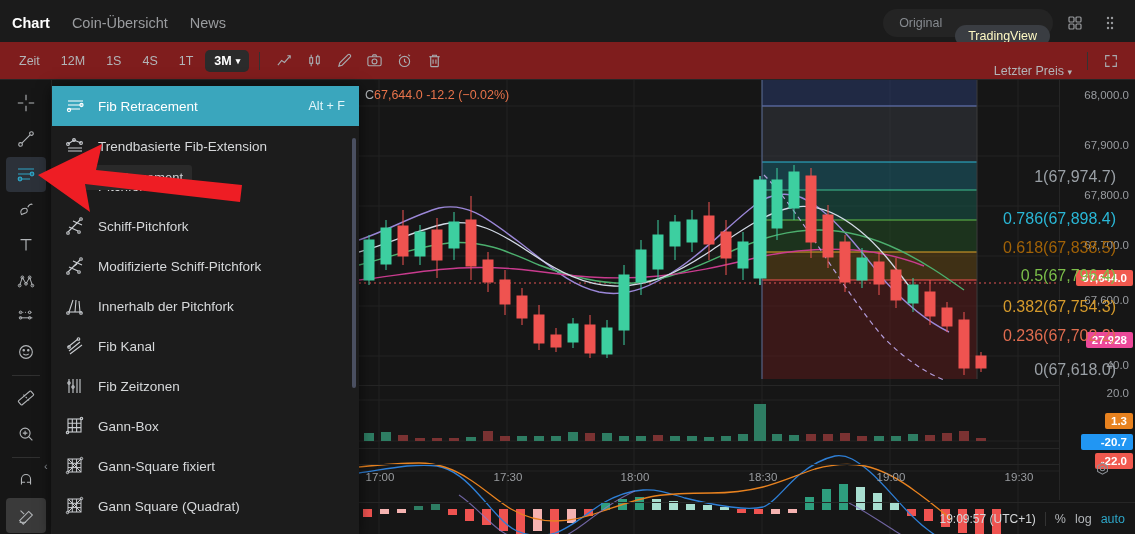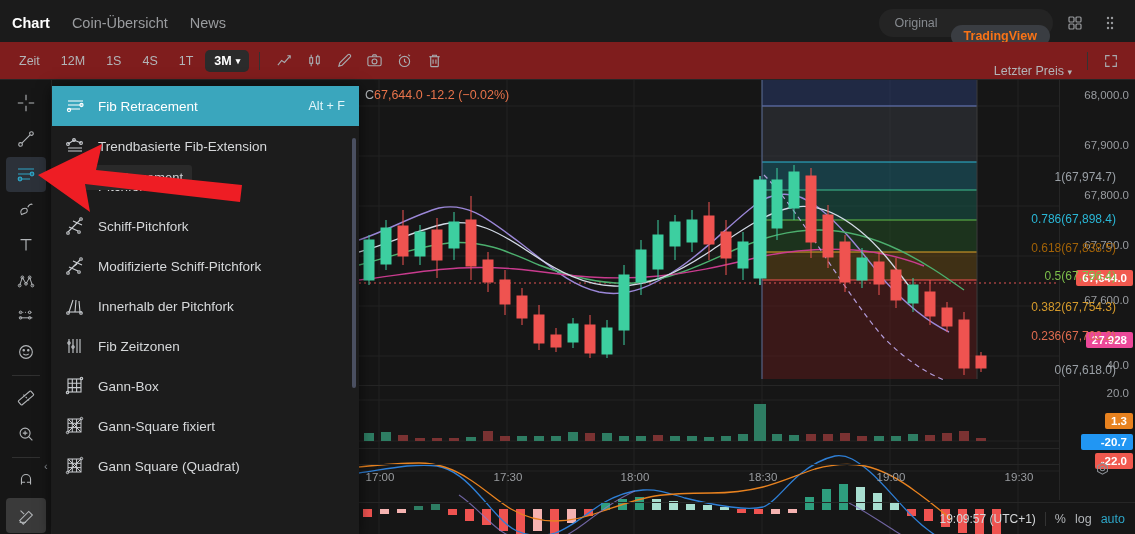--- a/index.html
+++ b/index.html
@@ -27,21 +27,21 @@
     content: ""; position: absolute; bottom: 0; left: 0; right: 0; height: 2px; background: #ffffff;
   }
   .nav-right { margin-left: auto; display: flex; align-items: center; gap: 9px; padding-right: 12px; }
   .seg {
     display: flex; align-items: center; background: #242424; border-radius: 16px; padding: 3px; height: 28px;
   }
   .seg-btn {
     font-size: 12.5px; color: #868a8f; padding: 0 13px; height: 22px; line-height: 22px;
     border-radius: 13px; cursor: pointer; white-space: nowrap;
   }
-  .seg-btn.active { background: #3a3d42; color: #f97316; font-weight: bold; margin-top: 26px; }
+  .seg-btn.active { background: #3a3d42; color: #fef9c3; font-weight: normal; margin-top: 26px; }
   .icon-btn {
     width: 26px; height: 26px; display: flex; align-items: center; justify-content: center;
     cursor: pointer; color: #9a9c9f;
   }
 
   
   .toolbar {
     position: absolute; top: 42px; left: 0; width: 1135px; height: 38px;
     background: #7f1d1d; border-bottom: 1px solid #262626;
     display: flex; align-items: center;
@@ -131,21 +131,21 @@
   .status-item { font-size: 12.5px; color: #b2b5b8; cursor: pointer; }
   .status-item.accent { color: #2ea6c7; }
 
   .ohlc {
     position: absolute; left: 6px; top: 8px; font-size: 12.5px; z-index: 8; white-space: nowrap;
   }
   .ohlc .c-lbl { color: #b2b5b8; }
   .ohlc .c-val { color: #e8734a; }
 
   .fib-label {
-    position: absolute; font-size: 12px; z-index: 9; white-space: nowrap;
+    position: absolute; font-size: 16px; z-index: 9; white-space: nowrap;
     transform: translate(-100%, -50%);
   }
   .pane-sep { position: absolute; left: 0; width: 700px; height: 1px; background: #262626; }
   .gear-ico {
     position: absolute; right: 24px; bottom: 52px; color: #8c9096; cursor: pointer;
   }
   .collapse-chev {
     position: absolute; left: 44px; font-size: 11px; color: #7d8187; cursor: pointer; z-index: 35;
   }
 </style>
@@ -417,20 +417,30 @@
         <svg width="22" height="22" viewBox="0 0 22 22" fill="none" stroke="currentColor" stroke-width="1.1">
           <path d="M5 17 L9 5 M11 17 L12 5 M16 17 L15 6"></path>
             <path d="M4 17 H18"></path>
           <circle cx="4" cy="18" r="1.3"></circle>
             <circle cx="17" cy="18" r="1.3"></circle>
         </svg>
       </span>
       <span class="menu-label">Innerhalb der Pitchfork</span>
     </div>
 
+    <div class="menu-item">
+      <span class="menu-ico">
+        <svg width="22" height="22" viewBox="0 0 22 22" fill="none" stroke="currentColor" stroke-width="1.1">
+          <path d="M4 12 L14 4 M5 16 L16 7 M6 19 L18 10"></path>
+          <circle cx="14.5" cy="4" r="1.3"></circle>
+            <circle cx="5" cy="12" r="1.3"></circle>
+        </svg>
+      </span>
+      <span class="menu-label">Fib Kanal</span>
+    </div>
 
     <div class="menu-item">
       <span class="menu-ico">
         <svg width="22" height="22" viewBox="0 0 22 22" fill="none" stroke="currentColor" stroke-width="1.1">
           <path d="M5 4 V18 M9 4 V18 M13 4 V18 M16 4 V18"></path>
           <circle cx="5" cy="8" r="1.2"></circle>
             <circle cx="9" cy="12" r="1.2"></circle>
         </svg>
       </span>
       <span class="menu-label">Fib Zeitzonen</span>

